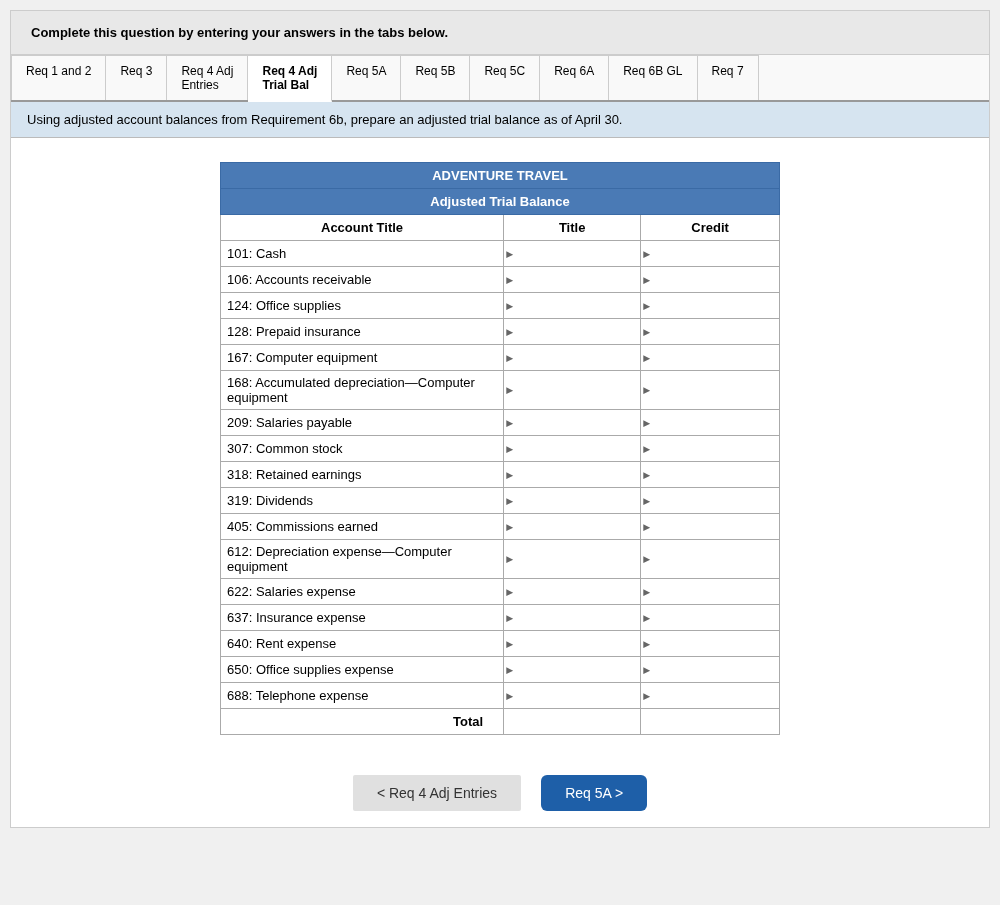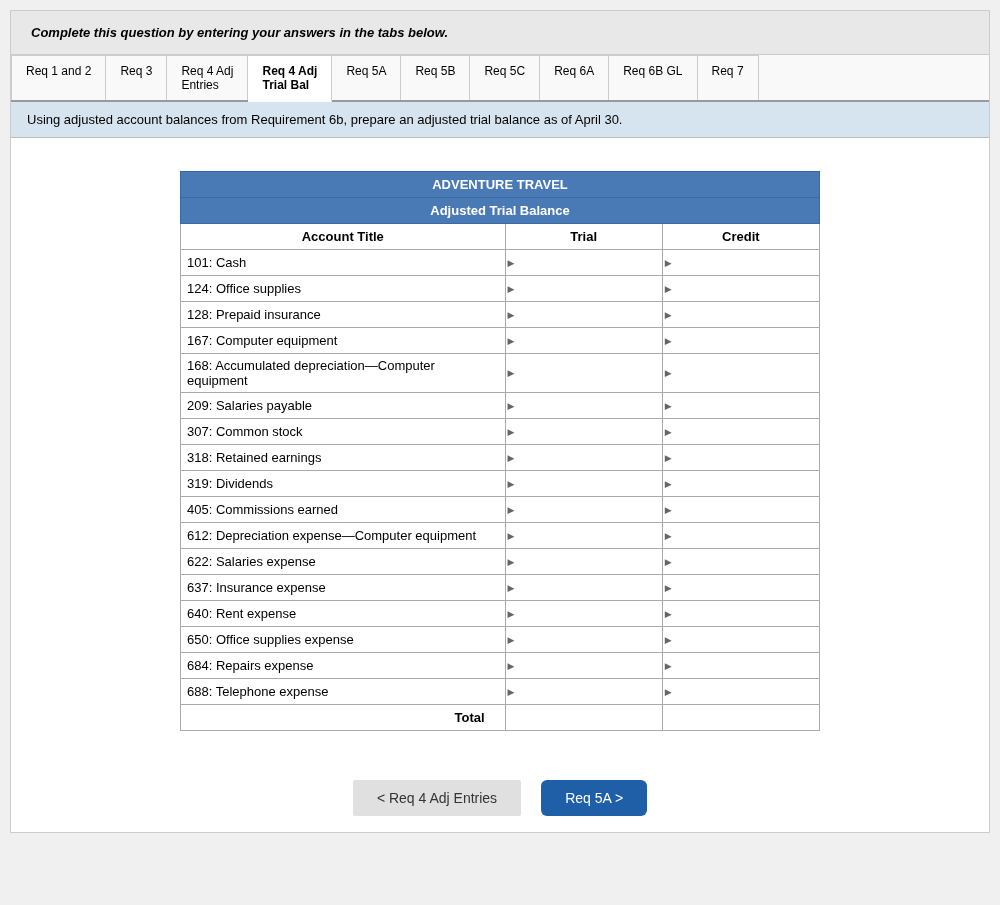--- a/index.html
+++ b/index.html
@@ -14,21 +14,20 @@
       border: 1px solid #ccc;
       max-width: 980px;
       margin: 0 auto;
     }
     .instruction-banner {
       background: #e8e8e8;
       padding: 14px 20px;
       font-weight: bold;
       font-size: 13px;
       border-bottom: 1px solid #ccc;
-      font-style: italic;
     }
     .tabs-row {
       display: flex;
       border-bottom: 2px solid #999;
       background: #f9f9f9;
     }
     .tab {
       padding: 8px 14px;
       border-right: 1px solid #ccc;
       border-top: 1px solid #ccc;
@@ -50,23 +49,23 @@
     .sub-instruction {
       background: #d6e4f0;
       padding: 10px 16px;
       font-size: 13px;
       border-bottom: 1px solid #bbb;
     }
     .table-wrapper {
       padding: 16px 20px;
     }
     .trial-balance-table {
-      width: 640px;
+      width: 560px;
       border-collapse: collapse;
-      margin: 17px auto;
+      margin: 8px auto;
     }
     .col-header-row td {
       background: #fff;
       border: 1px solid #aaa;
       text-align: center;
       font-weight: bold;
       padding: 5px 8px;
     }
     .col-header-row td:first-child {
       text-align: center;
@@ -192,32 +191,37 @@
 
       <thead>
         <tr>
           <td colspan="3" class="title-cell-blue">ADVENTURE TRAVEL</td>
         </tr>
         <tr>
           <td colspan="3" class="title-cell-blue">Adjusted Trial Balance</td>
         </tr>
         <tr class="col-header-row">
           <td>Account Title</td>
-          <td>Trial</td>
+          <td>Title</td>
           <td>Credit</td>
         </tr>
       </thead>
       <tbody id="account-rows">
 
       <tr class="data-row">
             <td class="account-col">101: Cash</td>
             <td class="input-col input-arrow-cell"><input type="text" style=""></td>
             <td class="input-col input-arrow-cell"><input type="text" style=""></td>
           </tr>
           <tr class="data-row">
+            <td class="account-col">106: Accounts receivable</td>
+            <td class="input-col input-arrow-cell"><input type="text" style=""></td>
+            <td class="input-col input-arrow-cell"><input type="text" style=""></td>
+          </tr>
+          <tr class="data-row">
             <td class="account-col">124: Office supplies</td>
             <td class="input-col input-arrow-cell"><input type="text" style=""></td>
             <td class="input-col input-arrow-cell"><input type="text" style=""></td>
           </tr>
           <tr class="data-row">
             <td class="account-col">128: Prepaid insurance</td>
             <td class="input-col input-arrow-cell"><input type="text" style=""></td>
             <td class="input-col input-arrow-cell"><input type="text" style=""></td>
           </tr>
           <tr class="data-row">
@@ -270,25 +274,20 @@
             <td class="input-col input-arrow-cell"><input type="text" style=""></td>
             <td class="input-col input-arrow-cell"><input type="text" style=""></td>
           </tr>
           <tr class="data-row">
             <td class="account-col">640: Rent expense</td>
             <td class="input-col input-arrow-cell"><input type="text" style=""></td>
             <td class="input-col input-arrow-cell"><input type="text" style=""></td>
           </tr>
           <tr class="data-row">
             <td class="account-col">650: Office supplies expense</td>
-            <td class="input-col input-arrow-cell"><input type="text" style=""></td>
-            <td class="input-col input-arrow-cell"><input type="text" style=""></td>
-          </tr>
-          <tr class="data-row">
-            <td class="account-col">684: Repairs expense</td>
             <td class="input-col input-arrow-cell"><input type="text" style=""></td>
             <td class="input-col input-arrow-cell"><input type="text" style=""></td>
           </tr>
           <tr class="data-row">
             <td class="account-col">688: Telephone expense</td>
             <td class="input-col input-arrow-cell"><input type="text" style=""></td>
             <td class="input-col input-arrow-cell"><input type="text" style=""></td>
           </tr>
         </tbody>
       <tfoot>

